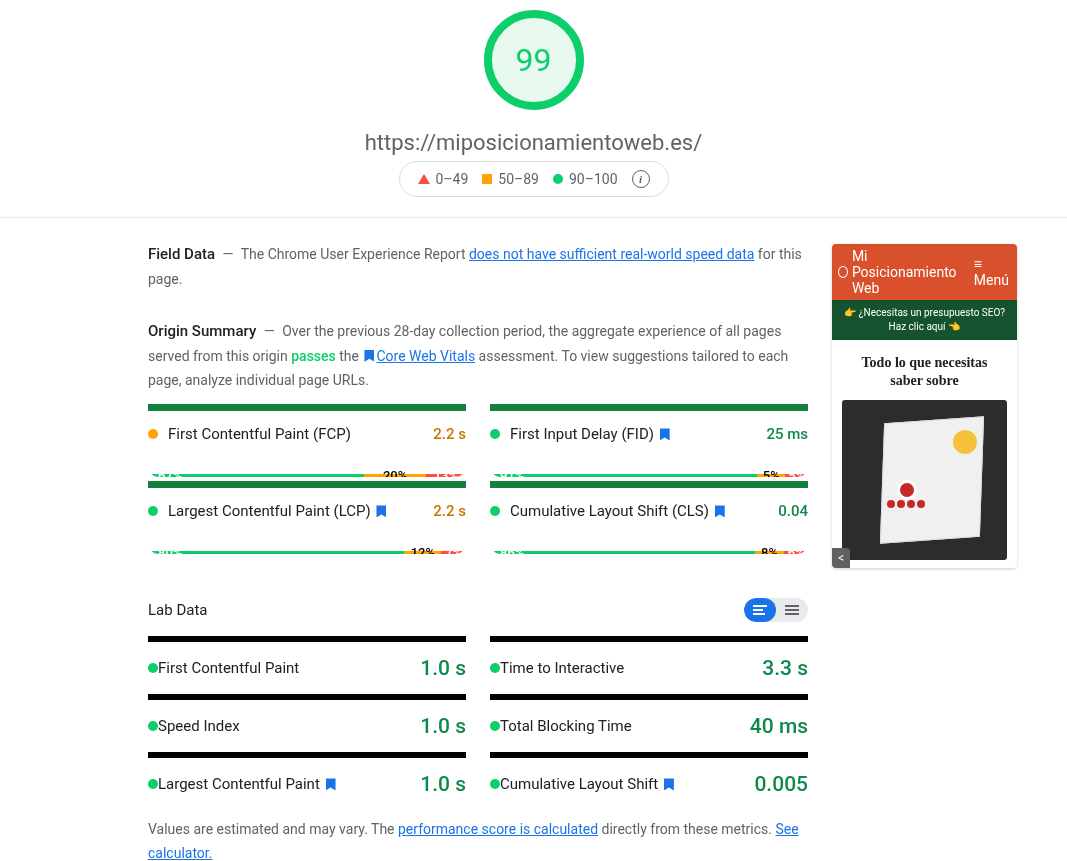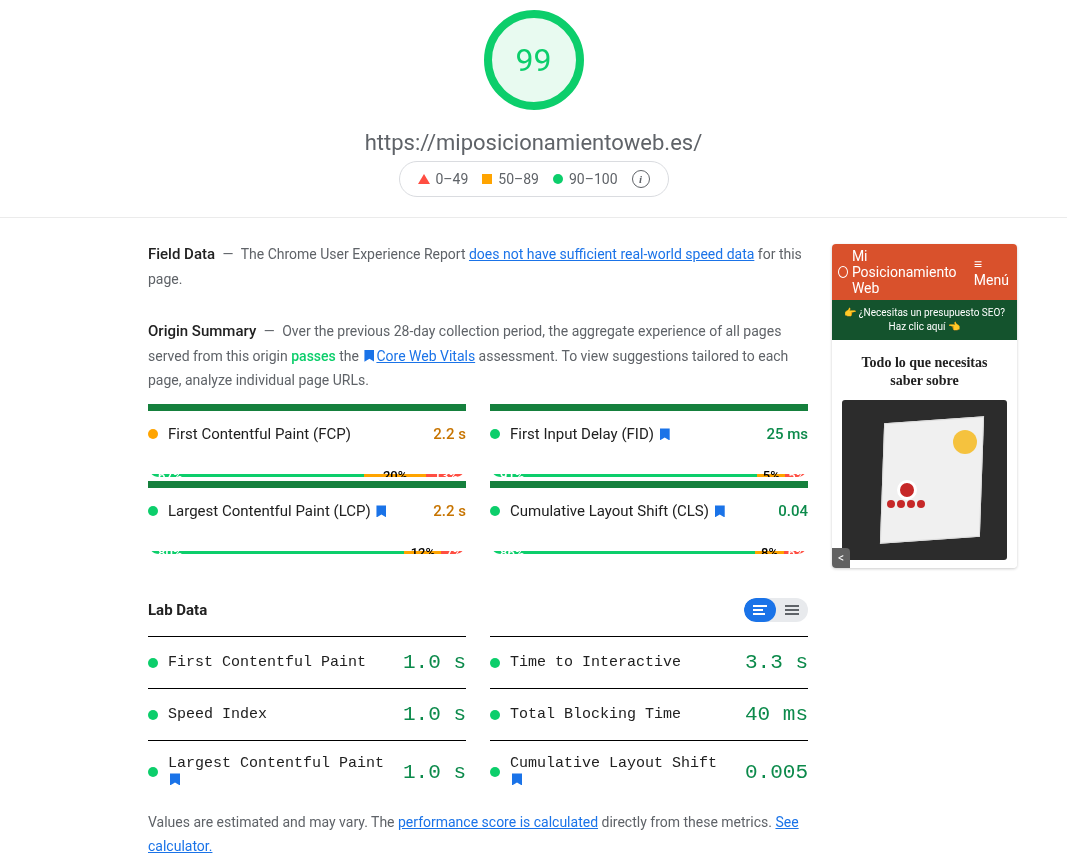--- a/index.html
+++ b/index.html
@@ -30,32 +30,32 @@
   .metric-name { font-size: 15px; color: #212121; flex: 1; }
   .metric-value { font-size: 15px; font-weight: 500; }
   .val-green { color: #0c8a4b; }
   .val-orange { color: #c77400; }
   .dist-bar { display: flex; height: 22px; border-radius: 12px; overflow: hidden; margin-top: 12px; font-size: 13px; color: #fff; font-weight: 500; }
   .dist-seg { display: flex; align-items: center; padding-left: 10px; margin-top: 19px; }
   .seg-g { background: #0cce6b; }
   .seg-o { background: #ffa400; color: #000; justify-content: center; padding-left: 0; }
   .seg-r { background: #ff4e42; justify-content: center; padding-left: 0; }
   .lab-header { display: flex; align-items: center; margin-top: 40px; }
-  .lab-header h3 { font-size: 15px; font-weight: 700; flex: 1; }
+  .lab-header h3 { font-size: 15px; font-weight: 400; flex: 1; }
   .toggle { display: flex; background: #e8eaed; border-radius: 16px; overflow: hidden; }
   .toggle-btn { width: 32px; height: 24px; display: flex; align-items: center; justify-content: center; cursor: pointer; }
   .toggle-btn.active { background: #1a73e8; border-radius: 16px; }
   .bars-icon span, .lines-icon span { display: block; height: 2px; background: #fff; margin: 2px 0; }
   .toggle-btn:not(.active) .bars-icon span, .toggle-btn:not(.active) .lines-icon span { background: #5f6368; }
   .bars-icon { width: 14px; }
   .bars-icon span:nth-child(1){width:14px}.bars-icon span:nth-child(2){width:10px}.bars-icon span:nth-child(3){width:12px}
   .lines-icon { width: 14px; }
   .lines-icon span { width: 14px; }
   .lab-grid { display: grid; grid-template-columns: 1fr 1fr; column-gap: 24px; margin-top: 14px; }
-  .lab-row { display: flex; align-items: center; gap: 10px; padding: 14px 0; border-top: 1px solid #000000; font-family: Liberation Mono, monospace; }
+  .lab-row { display: flex; align-items: center; padding: 14px 0; border-top: 6px solid #000000; }
   .lab-row .metric-name { flex: 1; }
   .lab-row .metric-value { font-size: 21px; }
   .footnote { font-size: 14px; color: #5f6368; line-height: 1.7; margin-top: 8px; }
   .preview { width: 185px; margin-top: 2px; height: 324px; border-radius: 4px; overflow: hidden; display: flex; flex-direction: column; font-size: 10px; box-shadow: 0 1px 3px rgba(0,0,0,0.2); position: relative; }
   .pv-top { background: #d9512c; color: #fff; display: flex; align-items: center; justify-content: space-between; padding: 4px 6px; font-size: 14px; }
   .pv-top-left { display:flex; align-items:center; gap:4px; }
   .pv-globe { width:12px;height:12px;border:1px solid #fff;border-radius:50%;display:inline-block; }
   .pv-banner { background: #14532d; color: #fff; text-align: center; padding: 6px 8px; font-size: 10px; line-height:1.4; }
   .pv-body { background: #fff; flex: 1; padding: 14px 10px 10px; text-align: center; }
   .pv-title { font-weight: 700; font-size: 14px; font-family: Georgia, serif; line-height:1.3; }

